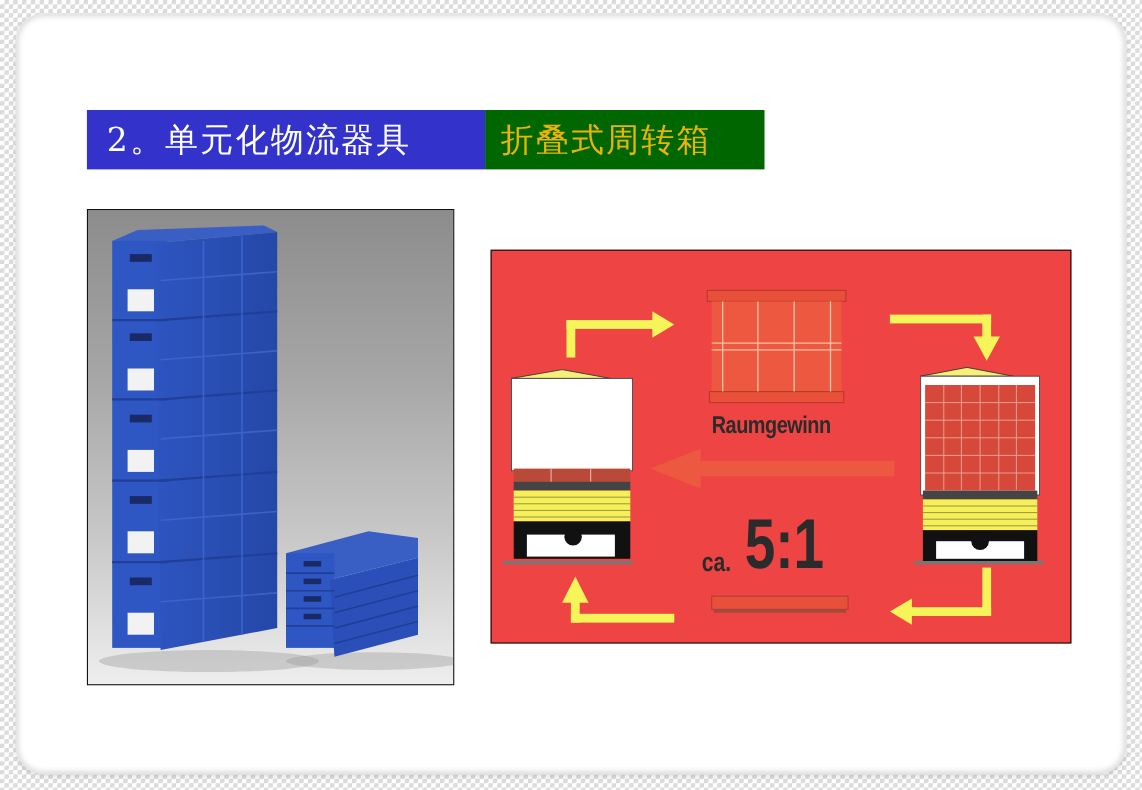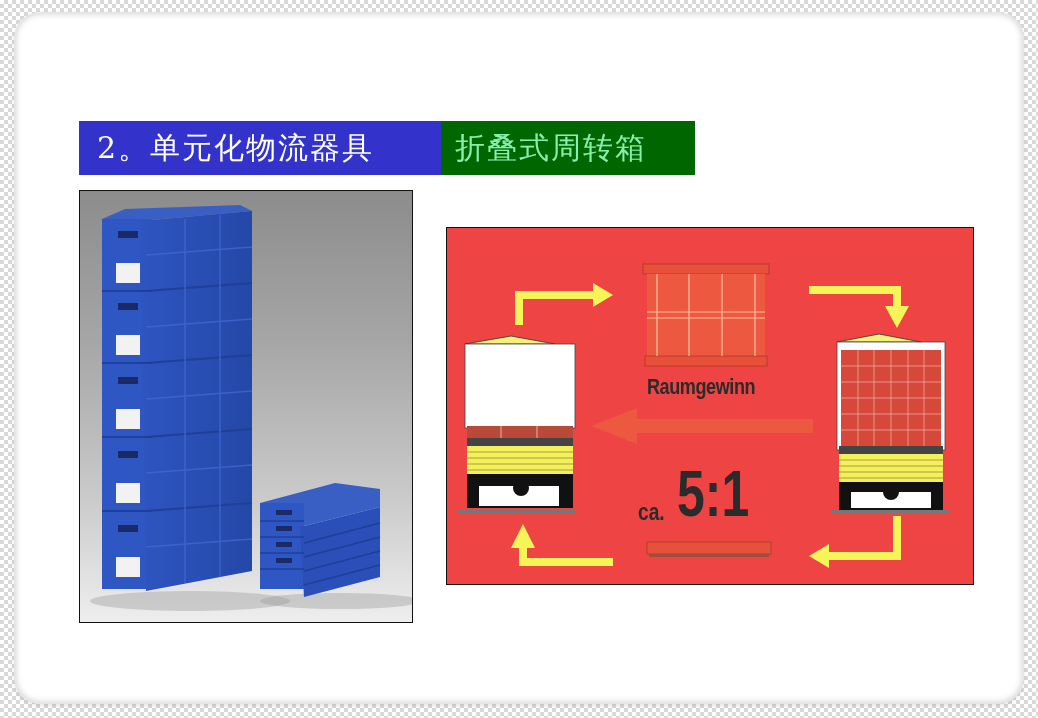--- a/index.html
+++ b/index.html
@@ -11,28 +11,28 @@
       linear-gradient(45deg, #d9d9d9 25%, transparent 25%, transparent 75%, #d9d9d9 75%);
     background-size: 8px 8px;
     background-position: 0 0, 4px 4px;
     font-family: "DejaVu Sans", sans-serif;
   }
   .slide {
     position: absolute; left: 16px; top: 14px; width: 1006px; height: 688px;
     background: #ffffff; border-radius: 24px;
     box-shadow: 0 0 0 2px #e6e6e6, inset 0 0 6px rgba(0,0,0,0.18), 0 2px 6px rgba(0,0,0,0.18);
   }
-  .title-bar { position: absolute; left: 79px; top: 121px; height: 54px; display: flex; }
+  .title-bar { position: absolute; left: 79px; top: 100px; height: 54px; display: flex; }
   .title-left {
     background: #3333cc; color: #ffffff; height: 54px; width: 362px;
     display: flex; align-items: center; padding-left: 18px; box-sizing: border-box;
     font-family: "DejaVu Serif", serif; font-size: 30px; letter-spacing: 2px;
   }
   .title-right {
-    background: #006600; color: #86efac; height: 54px; width: 254px;
+    background: #006600; color: #eab308; height: 54px; width: 254px;
     display: flex; align-items: center; padding-left: 14px; box-sizing: border-box;
     font-family: "DejaVu Serif", serif; font-size: 30px; letter-spacing: 2px;
   }
   .photo {
     position: absolute; left: 79px; top: 190px; width: 334px; height: 433px;
     border: 1px solid #111; box-sizing: border-box; overflow: hidden;
     background: linear-gradient(180deg, #8c8c8c 0%, #a6a6a6 35%, #c9c9c9 70%, #eeeeee 100%);
   }
   .diagram {
     position: absolute; left: 446px; top: 227px; width: 528px; height: 358px;

